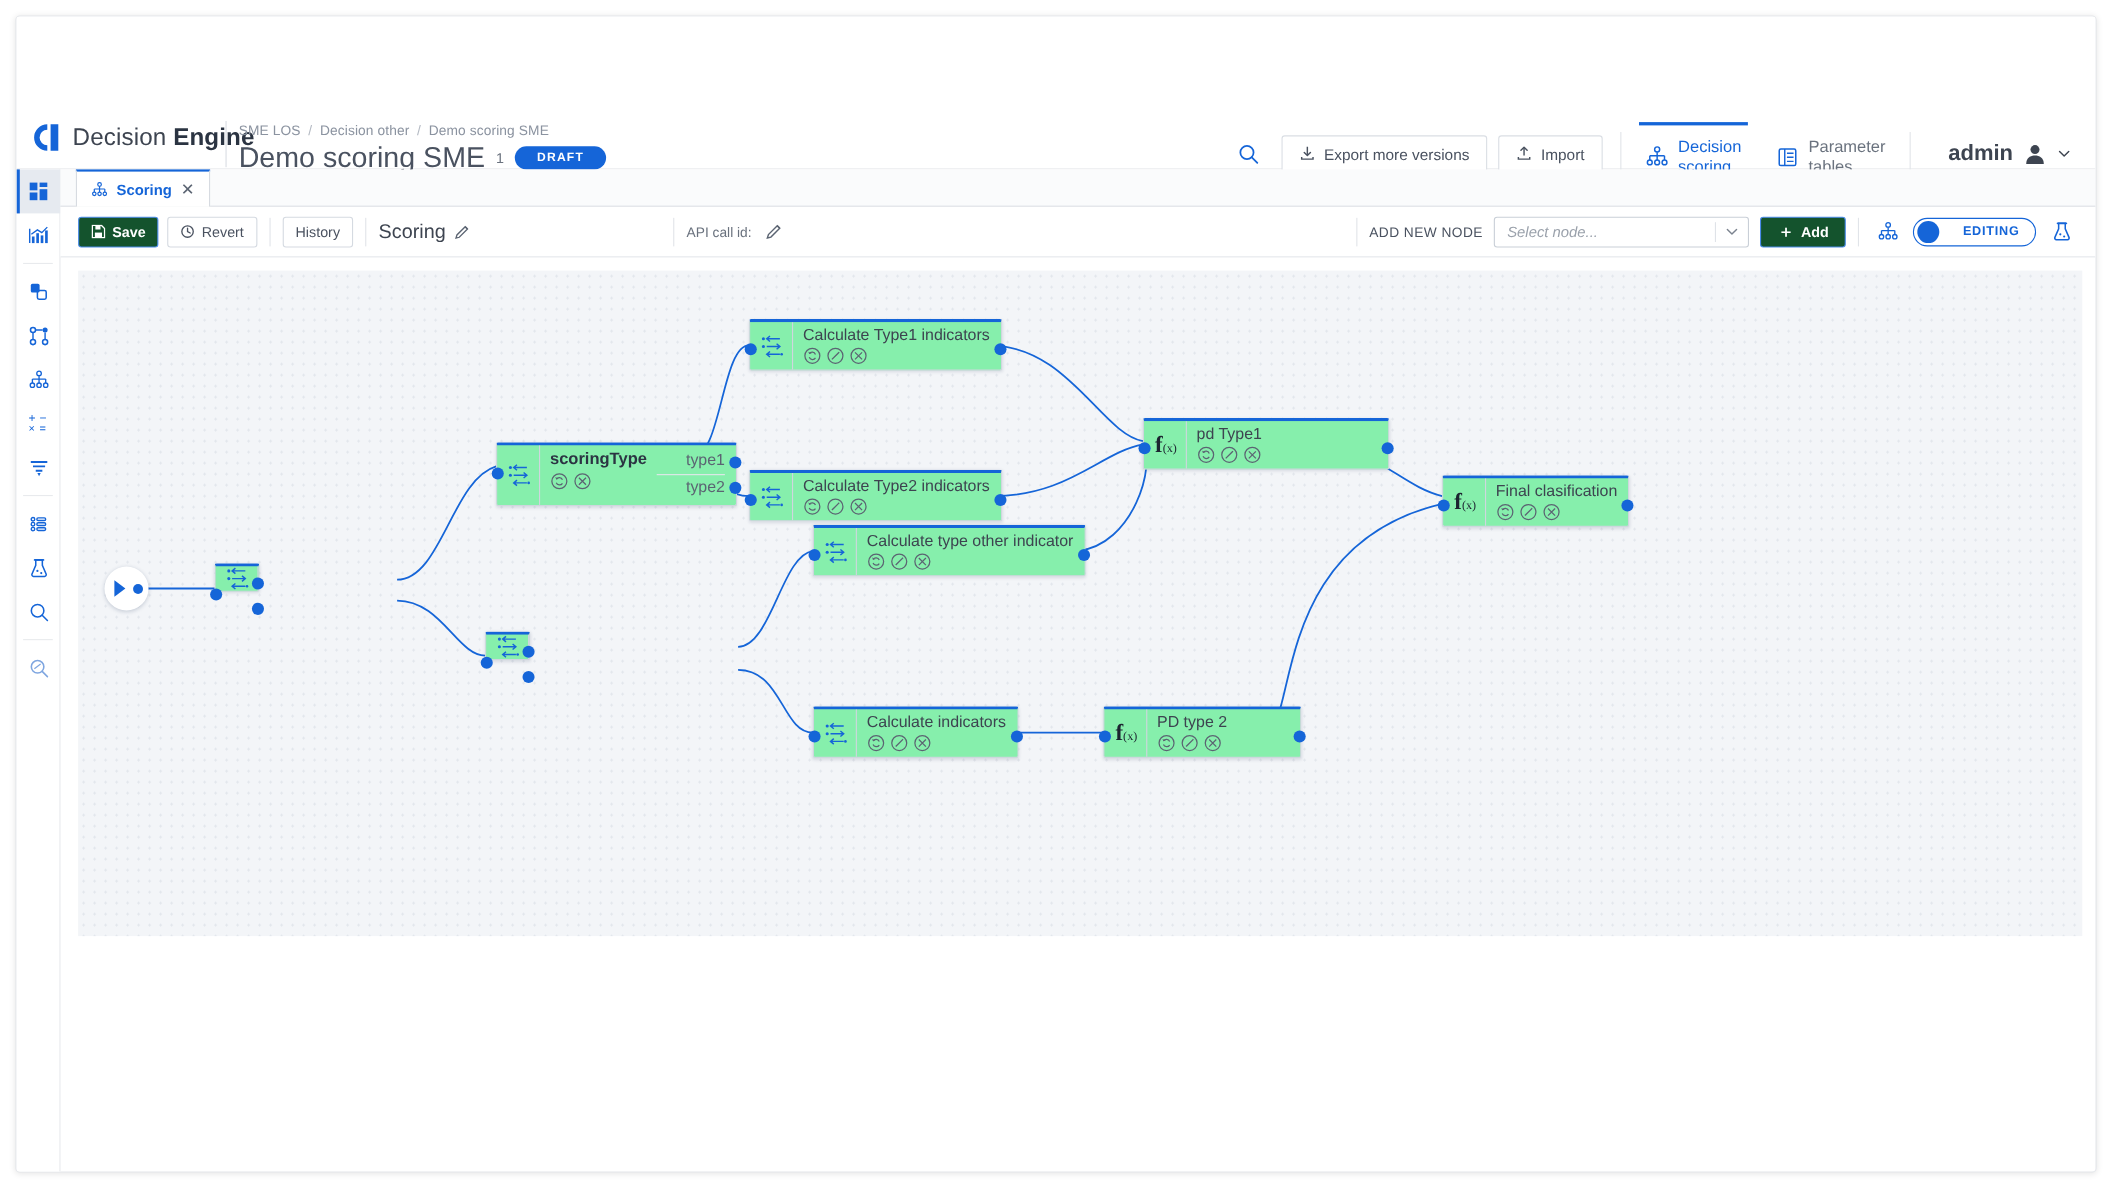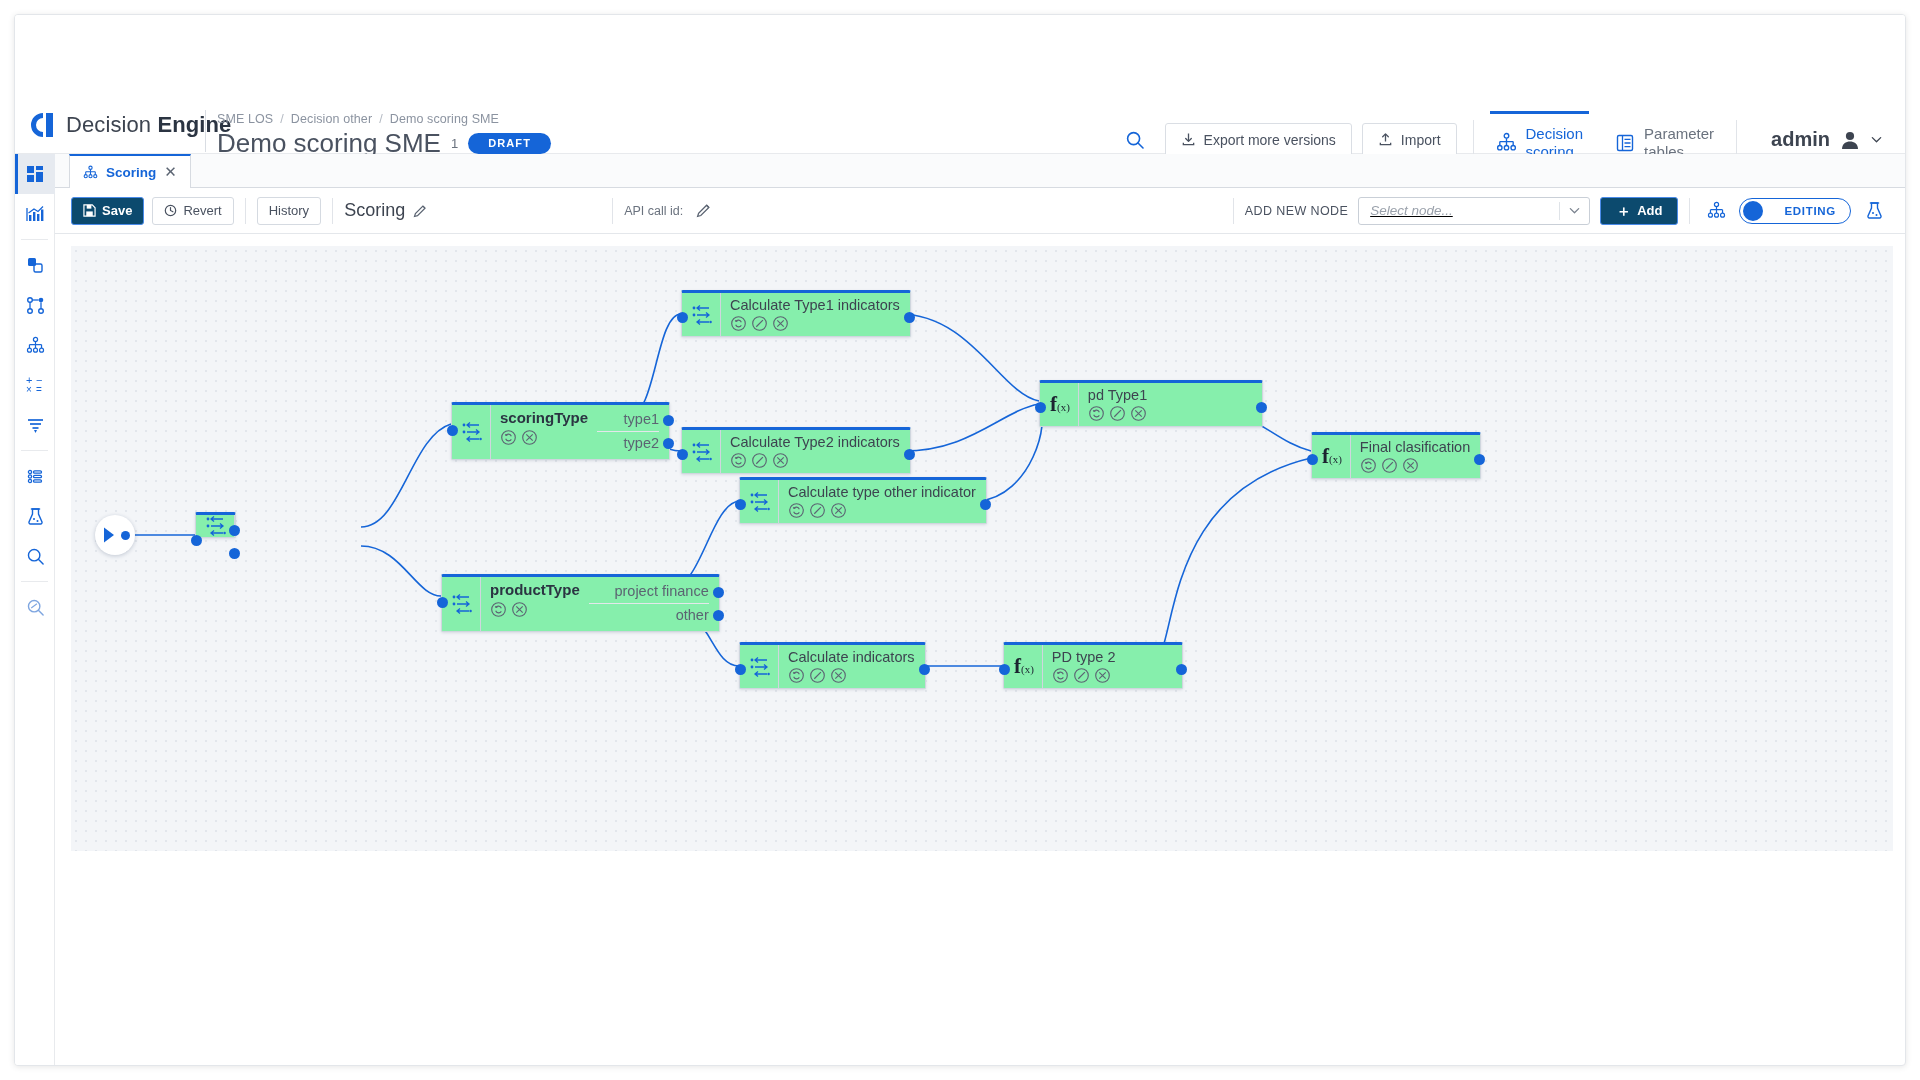--- a/index.html
+++ b/index.html
@@ -135,36 +135,36 @@
     background: #ffffff; border-bottom: 1px solid #e4e7eb;
     display: flex; align-items: center; padding: 0 16px;
   }
   .tb-btn {
     height: 28px; display: flex; align-items: center; gap: 6px;
     border: 1px solid #d5dae1; border-radius: 3px; background: #fff;
     padding: 0 11px; font-size: 13px; color: #4a5260; cursor: pointer;
     white-space: nowrap;
   }
   .tb-btn.primary {
-    background: #0c4a6e; border-color: #4a8bea; color: #fff; font-weight: 700;
+    background: #14532d; border-color: #4a8bea; color: #fff; font-weight: 700;
   }
   .tb-sep { width: 1px; height: 26px; background: #e1e4e9; margin: 0 11px; }
   .tb-title {
     font-size: 18px; color: #3d4450; display: flex;
     align-items: center; gap: 8px; white-space: nowrap;
   }
   .tb-lbl { font-size: 12.5px; color: #6a727e; white-space: nowrap; }
   .tb-addlabel {
     font-size: 12.5px; color: #4a5260; letter-spacing: .4px;
     white-space: nowrap; margin-right: 10px;
   }
   .tb-select {
     width: 232px; height: 28px; border: 1px solid #c9cfd7; border-radius: 3px;
     background: #fff; display: flex; align-items: center;
-    padding: 0 8px 0 11px; cursor: pointer; text-decoration: underline;
+    padding: 0 8px 0 11px; cursor: pointer;
   }
   .tb-select .ph {
     flex: 1; font-size: 13.5px; color: #9aa1ab; font-style: italic;
   }
   .tb-select .divi { width: 1px; height: 18px; background: #dfe3e8; margin-right: 8px; }
   .tb-toggle {
     display: flex; align-items: center; gap: 21px;
     border: 1px solid #1565d8; border-radius: 16px;
     height: 26px; padding: 0 14px 0 3px; cursor: pointer; margin: 0 8px;
   }
@@ -631,42 +631,20 @@
       <div class="node-left">
         <svg width="20" height="22" viewBox="0 0 20 22">
           <circle cx="2" cy="4" r="1.4" fill="#1565d8"></circle>
             <path d="M17 4 L5 4 M8 1.5 L5 4 L8 6.5" stroke="#1565d8" stroke-width="1.3" fill="none"></path>
           <circle cx="2" cy="11" r="1.4" fill="#1565d8"></circle>
             <path d="M5 11 L17 11 M14 8.5 L17 11 L14 13.5" stroke="#1565d8" stroke-width="1.3" fill="none"></path>
           <path d="M17 18 L5 18 M8 15.5 L5 18 L8 20.5" stroke="#1565d8" stroke-width="1.3" fill="none"></path>
           <circle cx="18.6" cy="18" r="1.2" fill="#1565d8"></circle>
         </svg>
       </div>
-      <div class="node-body">
-        <div class="dnode-grid">
-          <div style="display:flex;flex-direction:column;justify-content:flex-start">
-            <span class="dnode-key">productType</span>
-            <span class="node-acts">
-              <svg width="17" height="17" viewBox="0 0 18 18">
-                <circle cx="9" cy="9" r="7.2" fill="none" stroke="#5b6472" stroke-width="1.2"></circle>
-                <path d="M6 7 A3.4 3.4 0 0 1 12 7.6 M12 11 A3.4 3.4 0 0 1 6 10.4" fill="none" stroke="#5b6472" stroke-width="1.2"></path>
-                <path d="M5 5 L6.2 7.3 L8.5 6.6" fill="#5b6472"></path>
-              </svg>
-              <svg width="17" height="17" viewBox="0 0 18 18">
-                <circle cx="9" cy="9" r="7.2" fill="none" stroke="#5b6472" stroke-width="1.2"></circle>
-                <path d="M5.6 5.6 L12.4 12.4 M12.4 5.6 L5.6 12.4" stroke="#5b6472" stroke-width="1.2"></path>
-              </svg>
-            </span>
-          </div>
-          <div class="dnode-outs" style="min-width:120px">
-            <span class="dnode-out top">project finance</span>
-            <span class="dnode-out">other</span>
-          </div>
-        </div>
-      </div>
       <span class="port" style="right:-5px; top:10px;"></span>
       <span class="port" style="right:-5px; top:33px;"></span>
     </div>
 
     <div class="node" style="left:610px; top:44px;">
       <span class="port" style="left:-5px; top:19px;"></span>
       <div class="node-left">
         <svg width="20" height="22" viewBox="0 0 20 22">
           <circle cx="2" cy="4" r="1.4" fill="#1565d8"></circle>
             <path d="M17 4 L5 4 M8 1.5 L5 4 L8 6.5" stroke="#1565d8" stroke-width="1.3" fill="none"></path>

